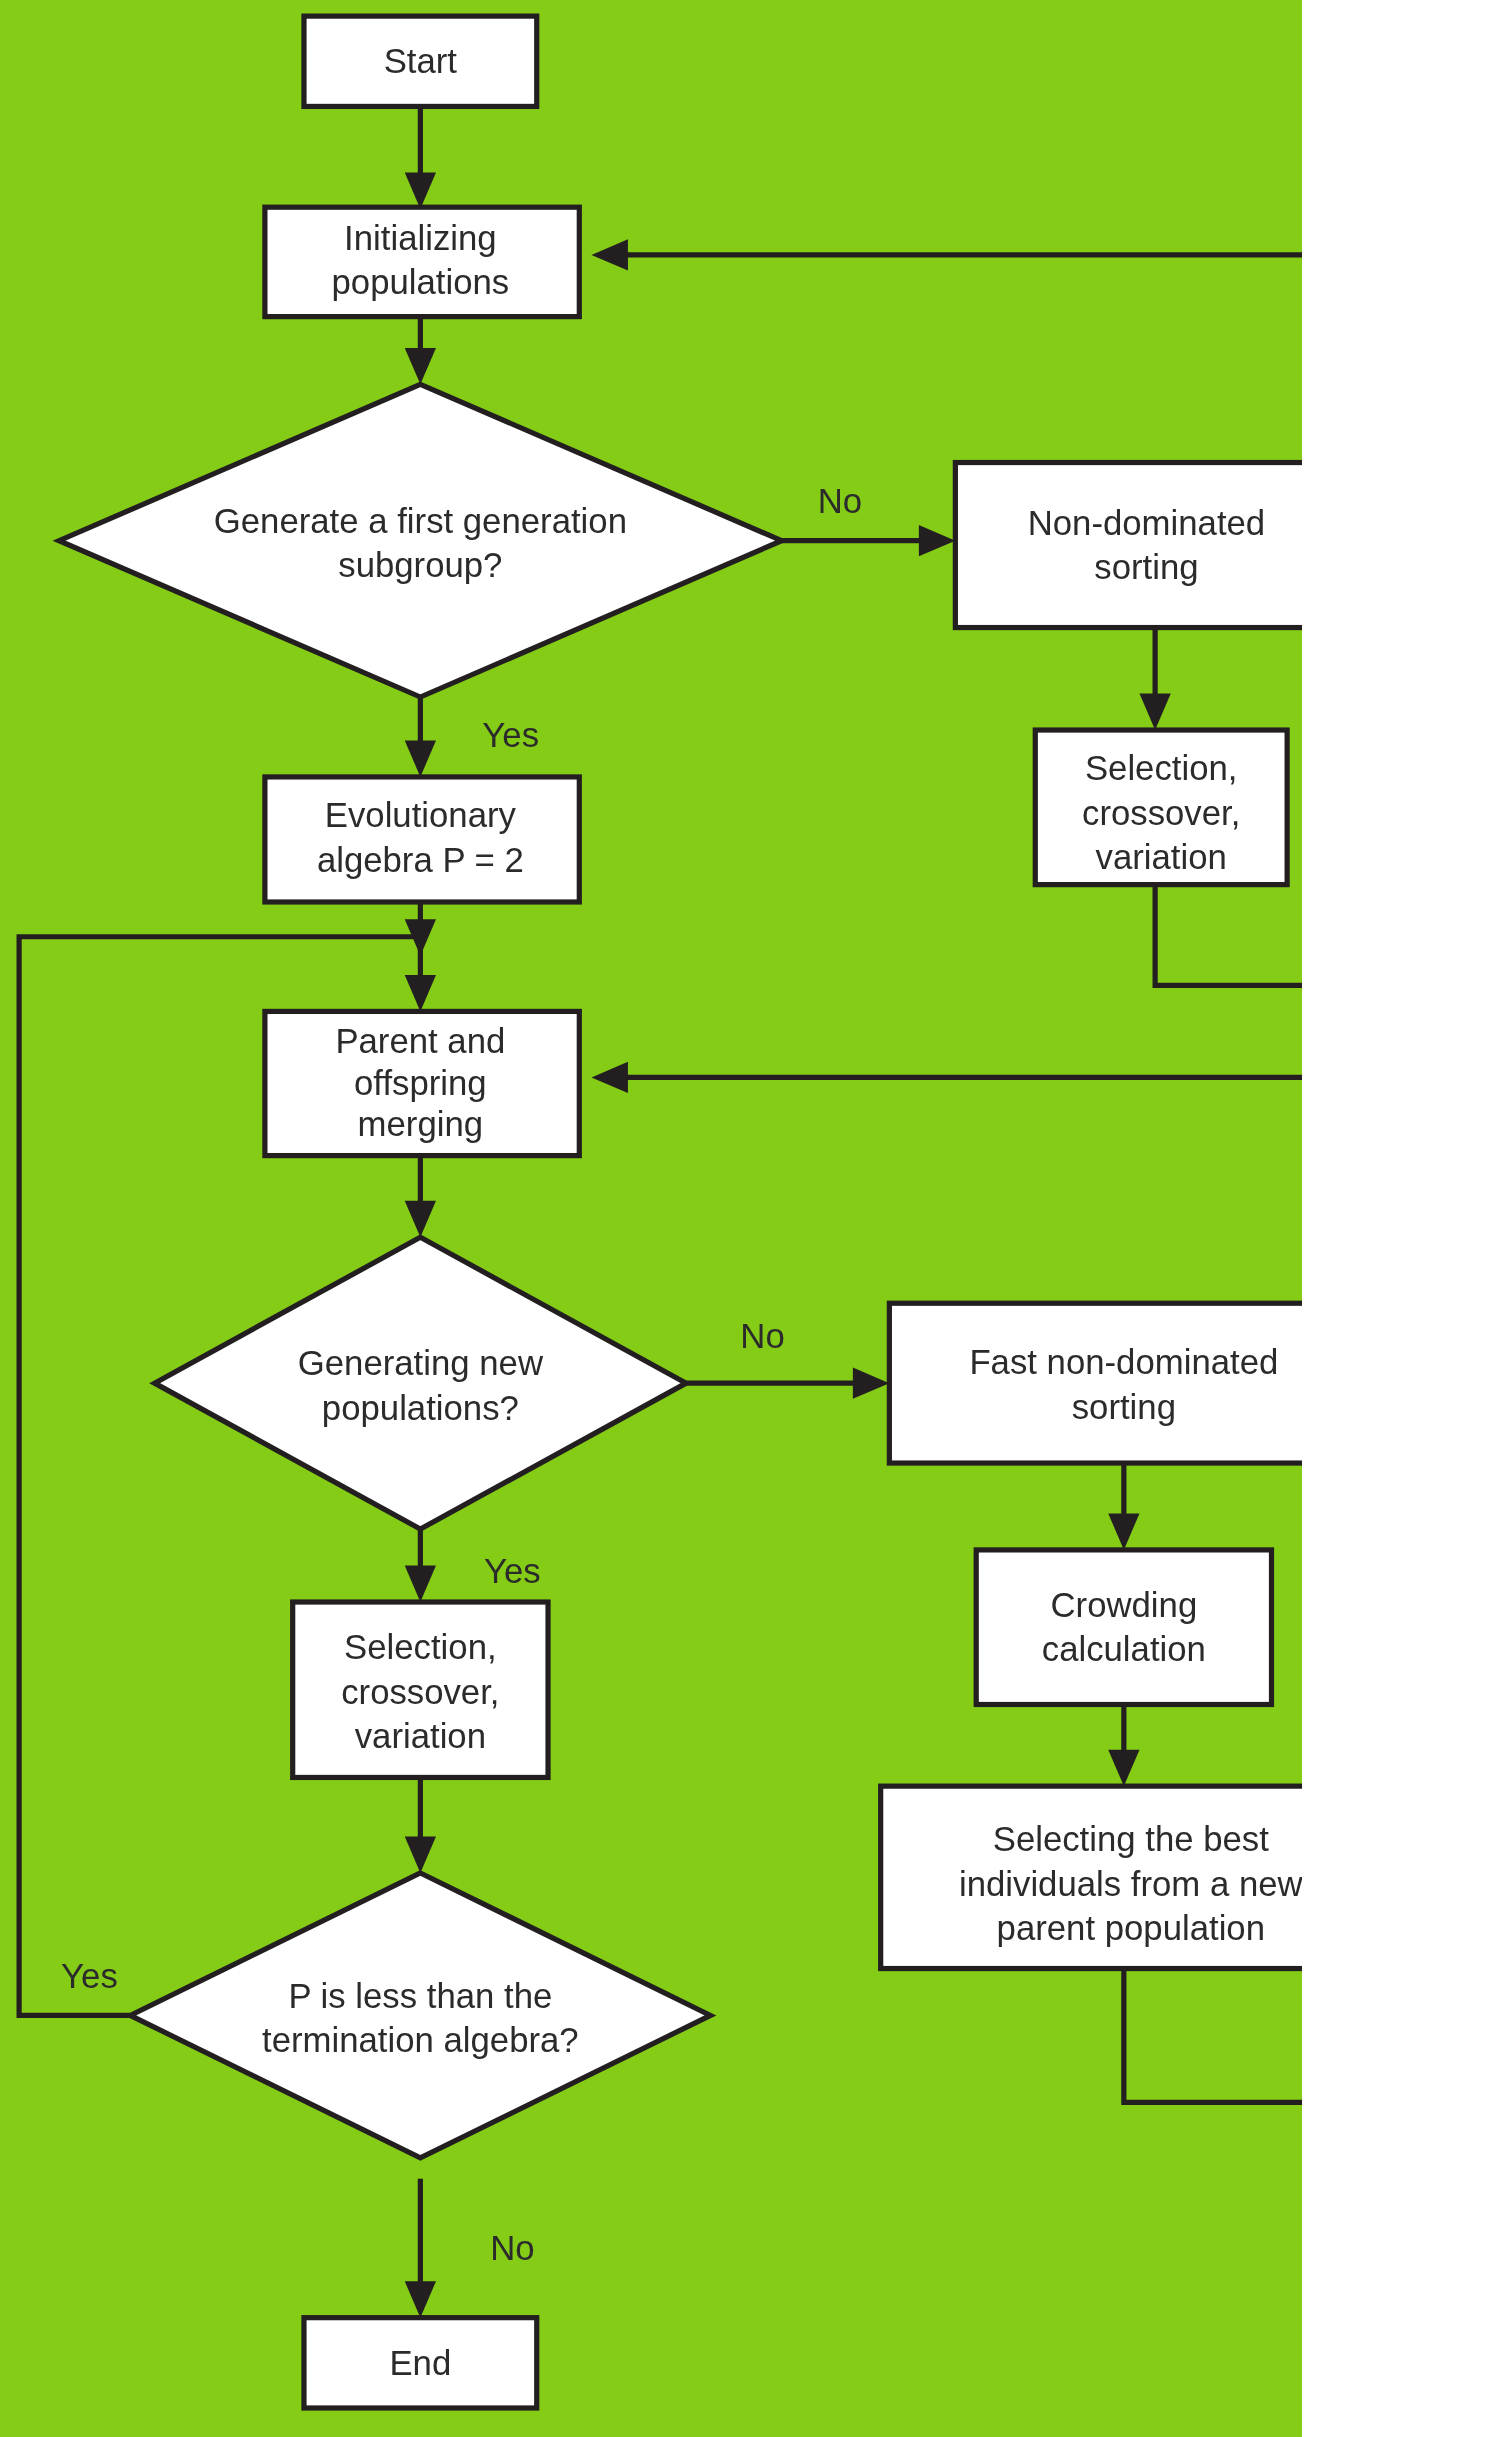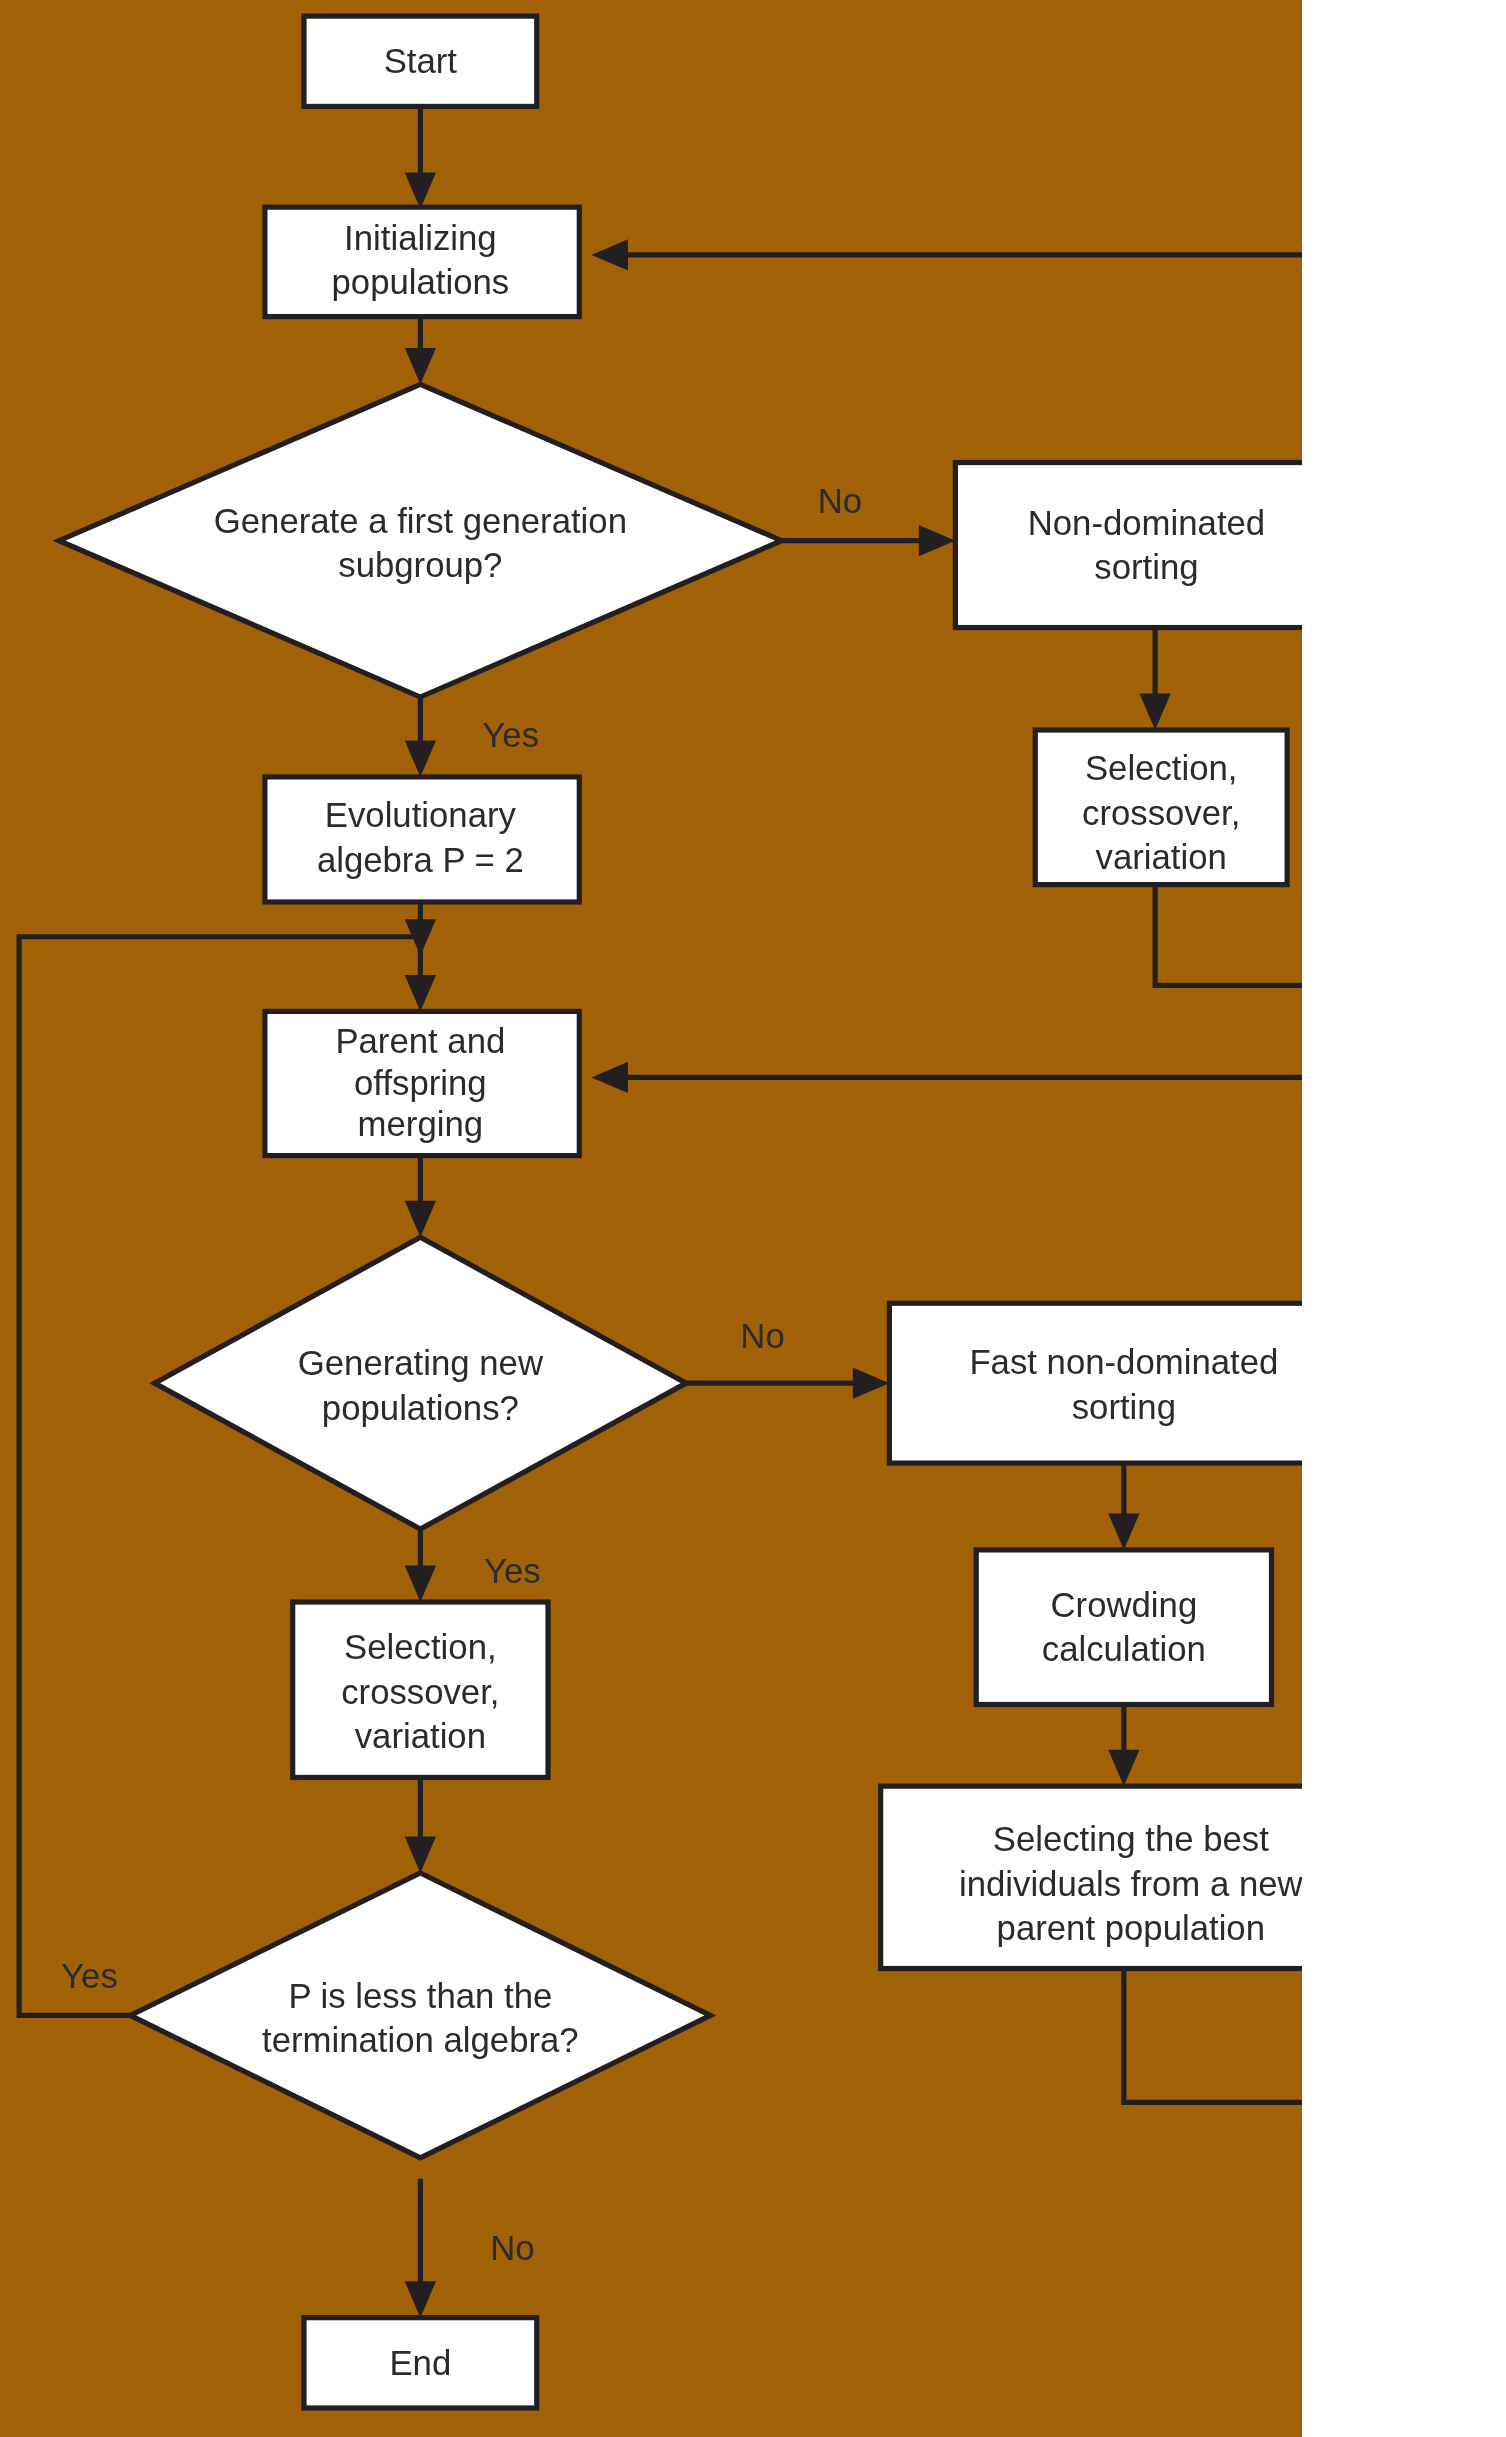--- a/index.html
+++ b/index.html
@@ -7,21 +7,21 @@
     padding: 0;
     background: #ffffff;
   }
   body {
     font-family: "Liberation Sans", sans-serif;
   }
   #flowchart-root {
     position: relative;
     width: 1302px;
     height: 2438px;
-    background: #a16207;
+    background: #84cc16;
     overflow: hidden;
   }
   #flow-svg {
     position: absolute;
     top: 0;
     left: 0;
     width: 1506px;
     height: 2438px;
   }
   .node-text {

